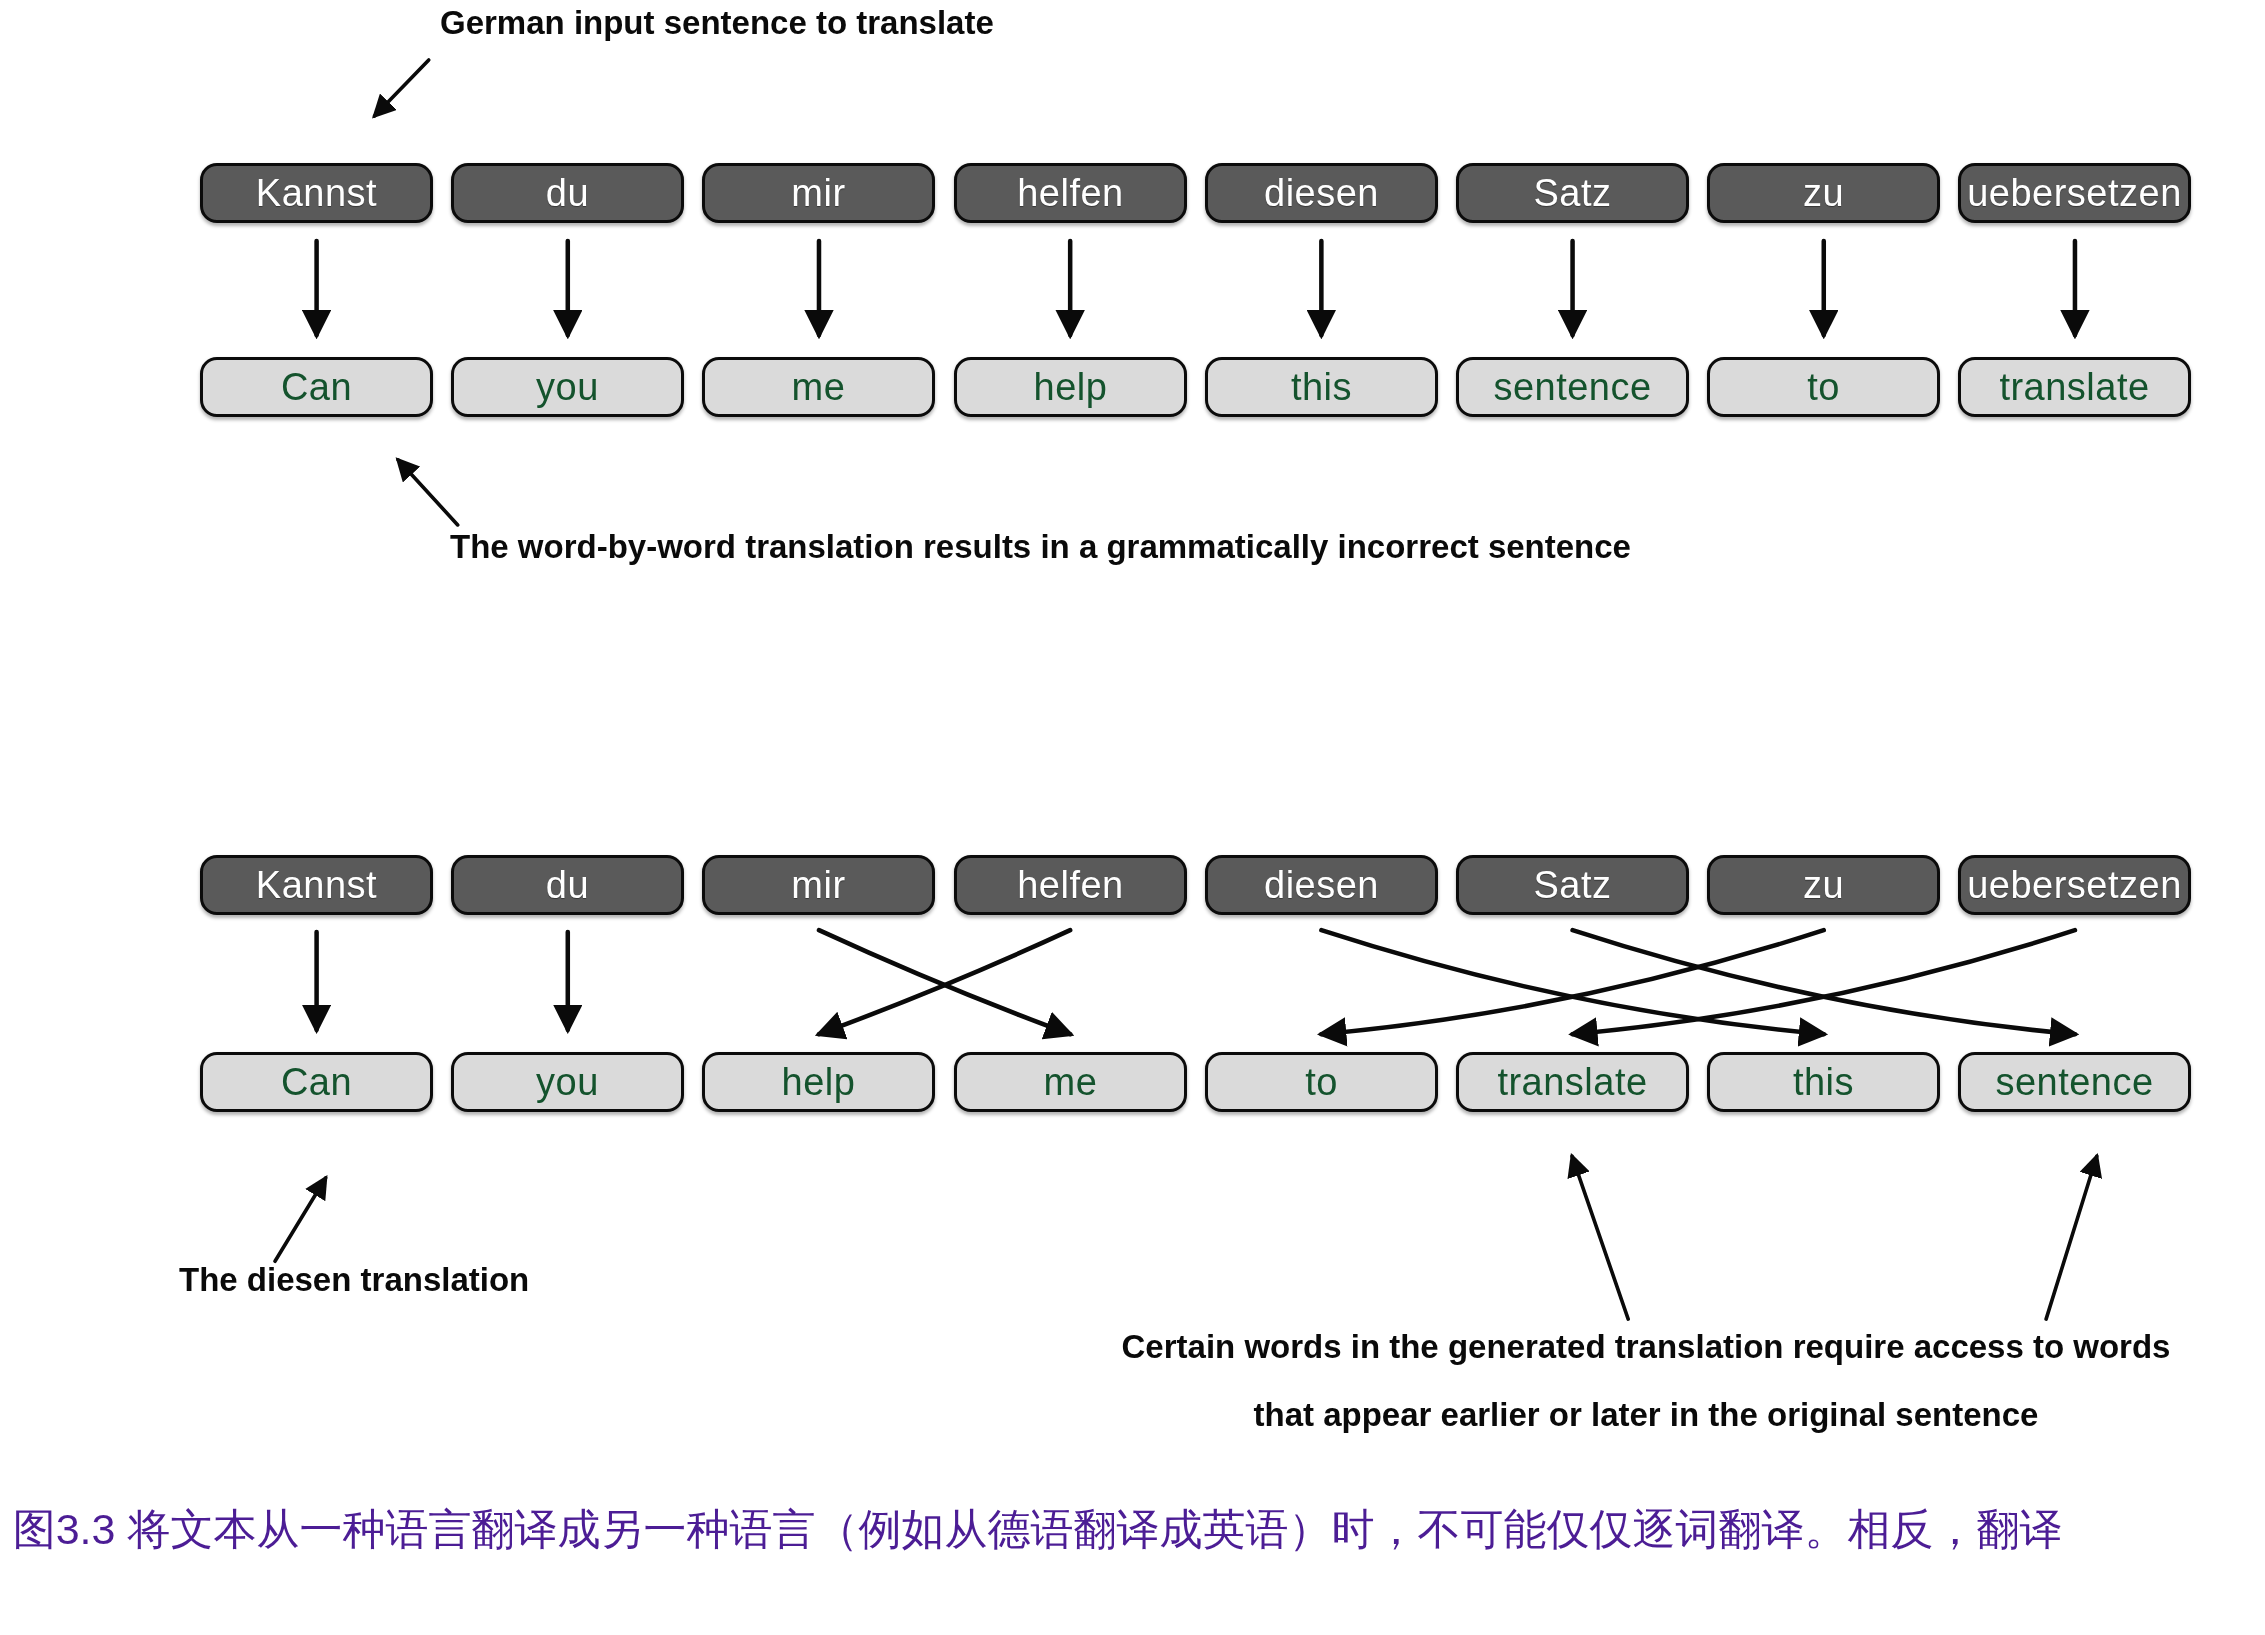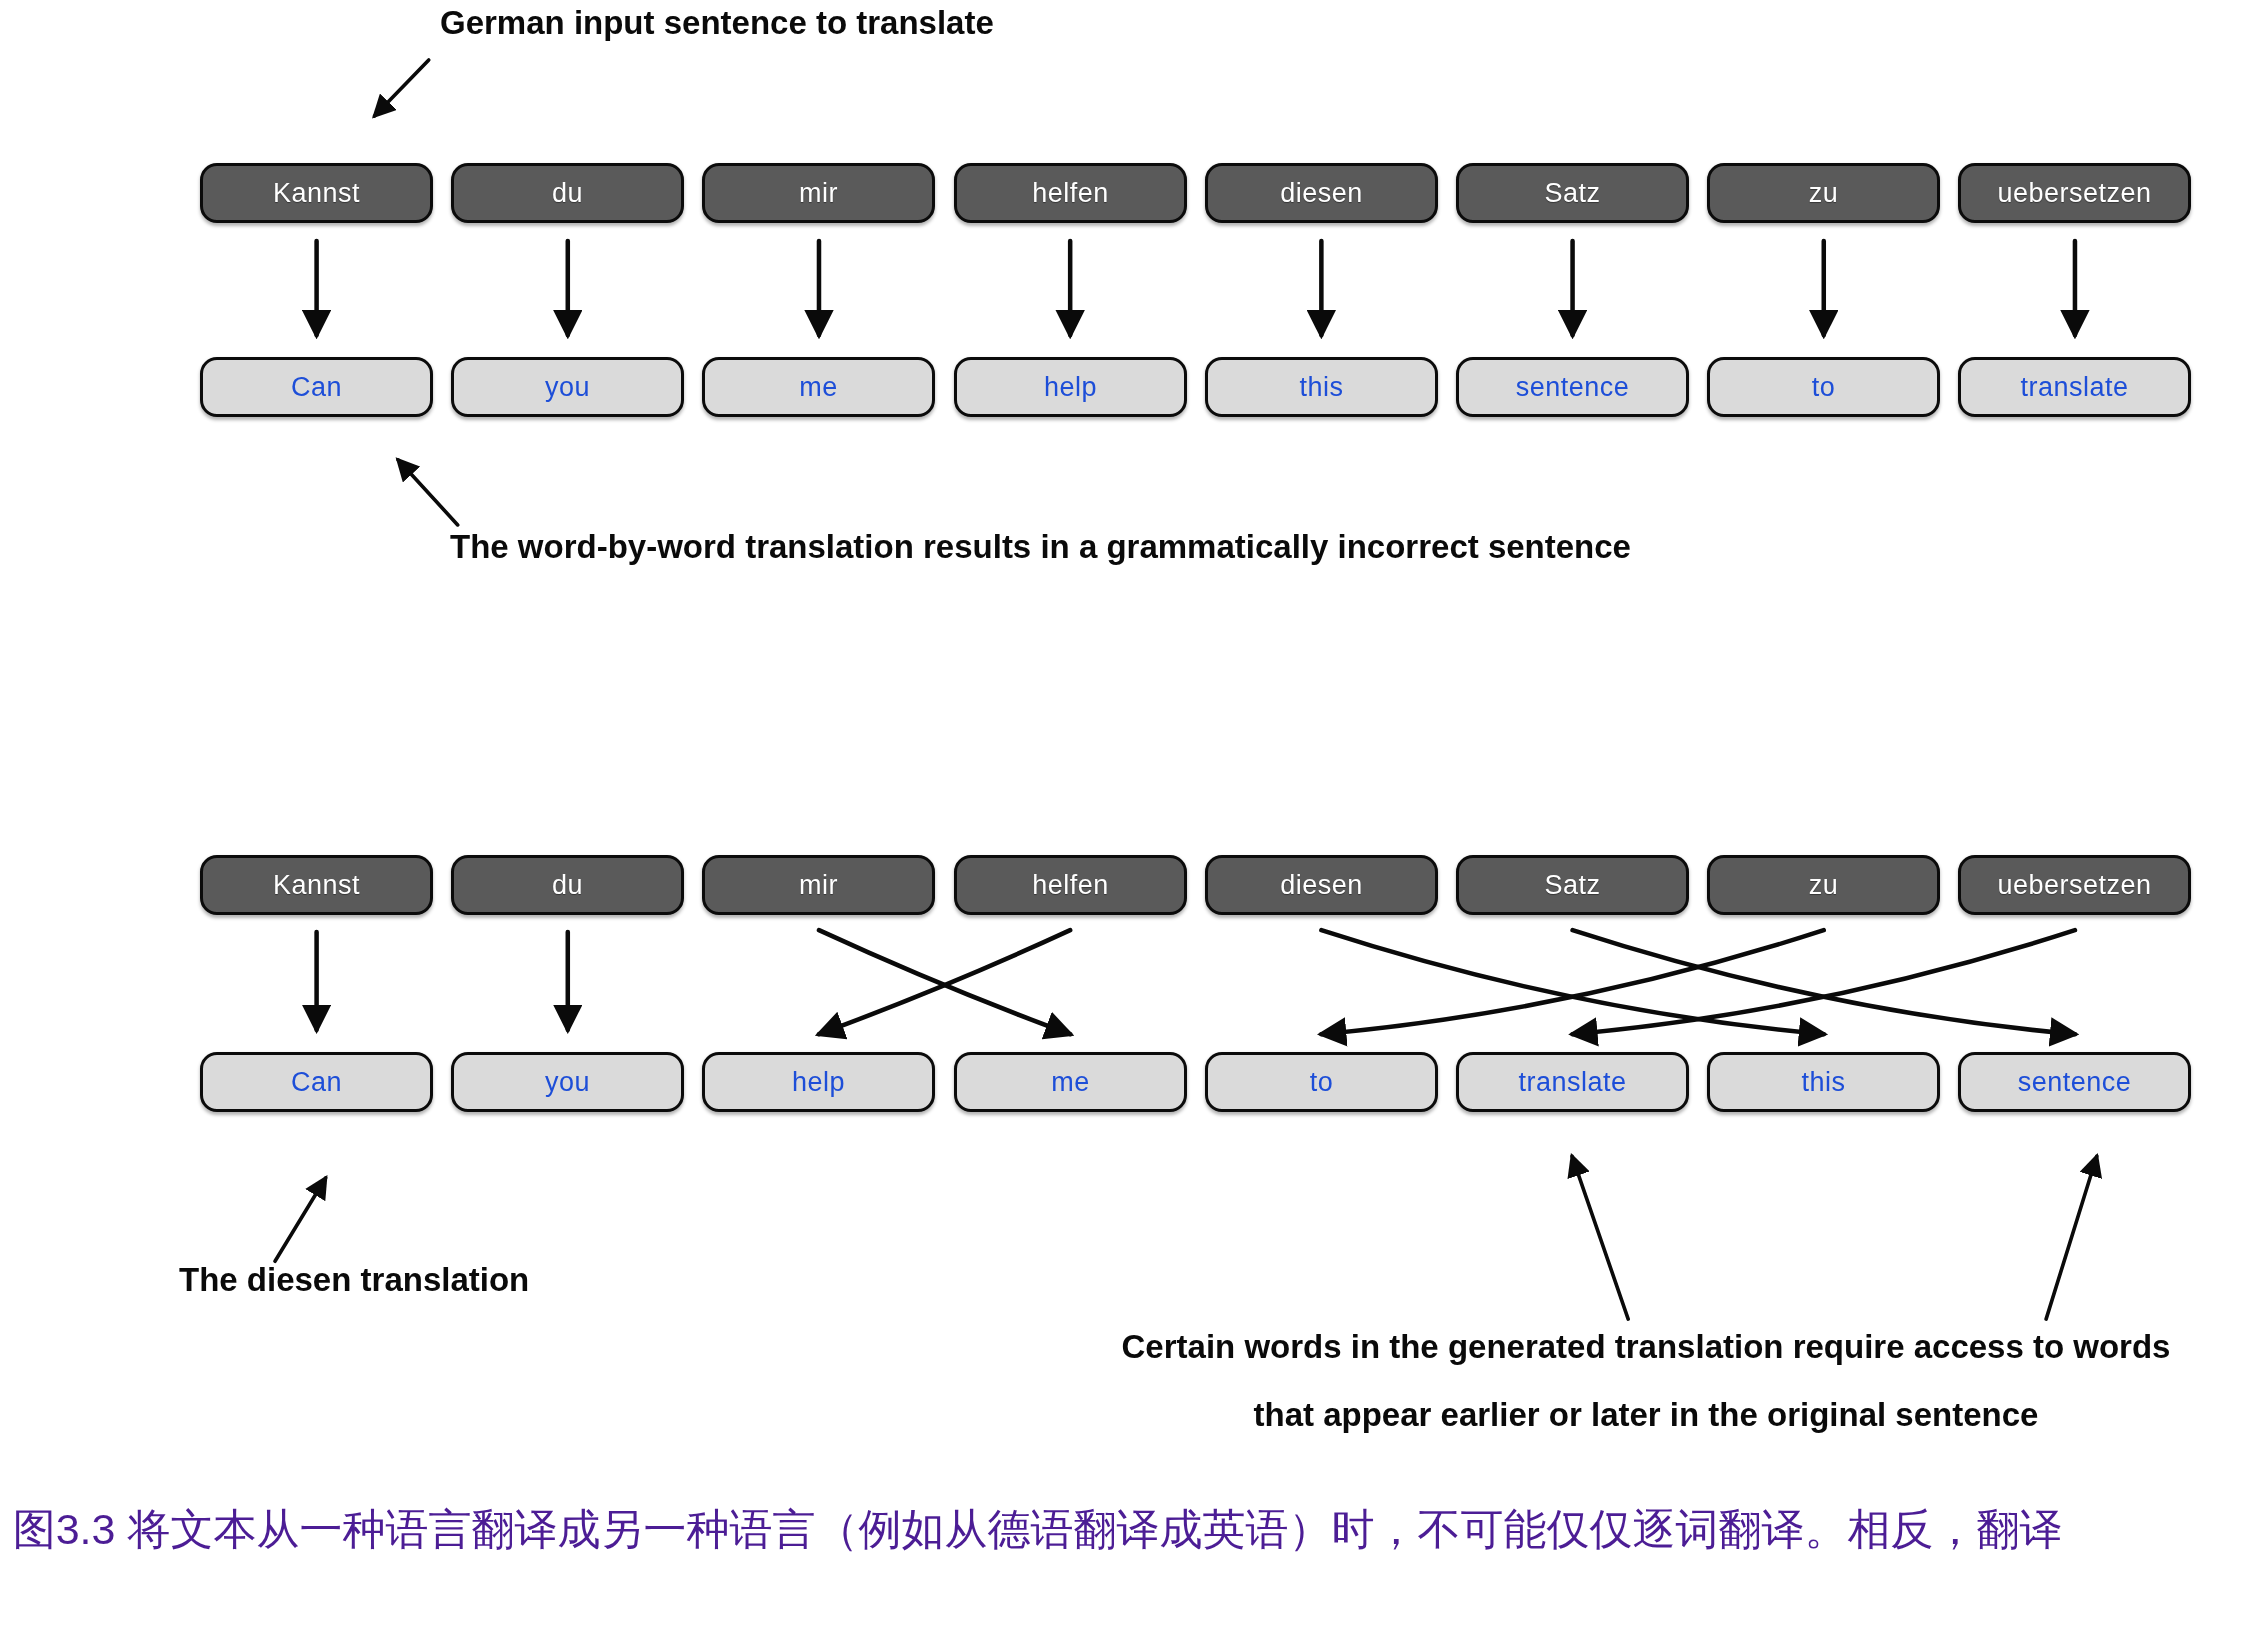--- a/index.html
+++ b/index.html
@@ -10,26 +10,26 @@
     font-family:"Liberation Sans", sans-serif;
     overflow:hidden;
   }
   .pill{
     position:absolute;
     width:233px;height:60px;
     border:3.6px solid #0b0b0b;
     border-radius:17px;
     box-sizing:border-box;
     display:flex;align-items:center;justify-content:center;
-    font-size:27px;
+    font-size:38px;
     letter-spacing:0.5px;
     box-shadow:0 2.7px 3.6px rgba(0,0,0,0.30);
   }
   .pill.dark{background:#5a5a5a;color:#ffffff;text-shadow:0 0.9px 0.9px rgba(0,0,0,0.4);}
-  .pill.light{background:#dadada;color:#1d4ed8;}
+  .pill.light{background:#dadada;color:#14532d;}
   .annotation{
     position:absolute;
     font-weight:700;
     font-size:33px;
     color:#0a0a0a;
     white-space:nowrap;
   }
   .annotation.center{white-space:normal;text-align:center;line-height:68px;}
   .caption{
     position:absolute;

